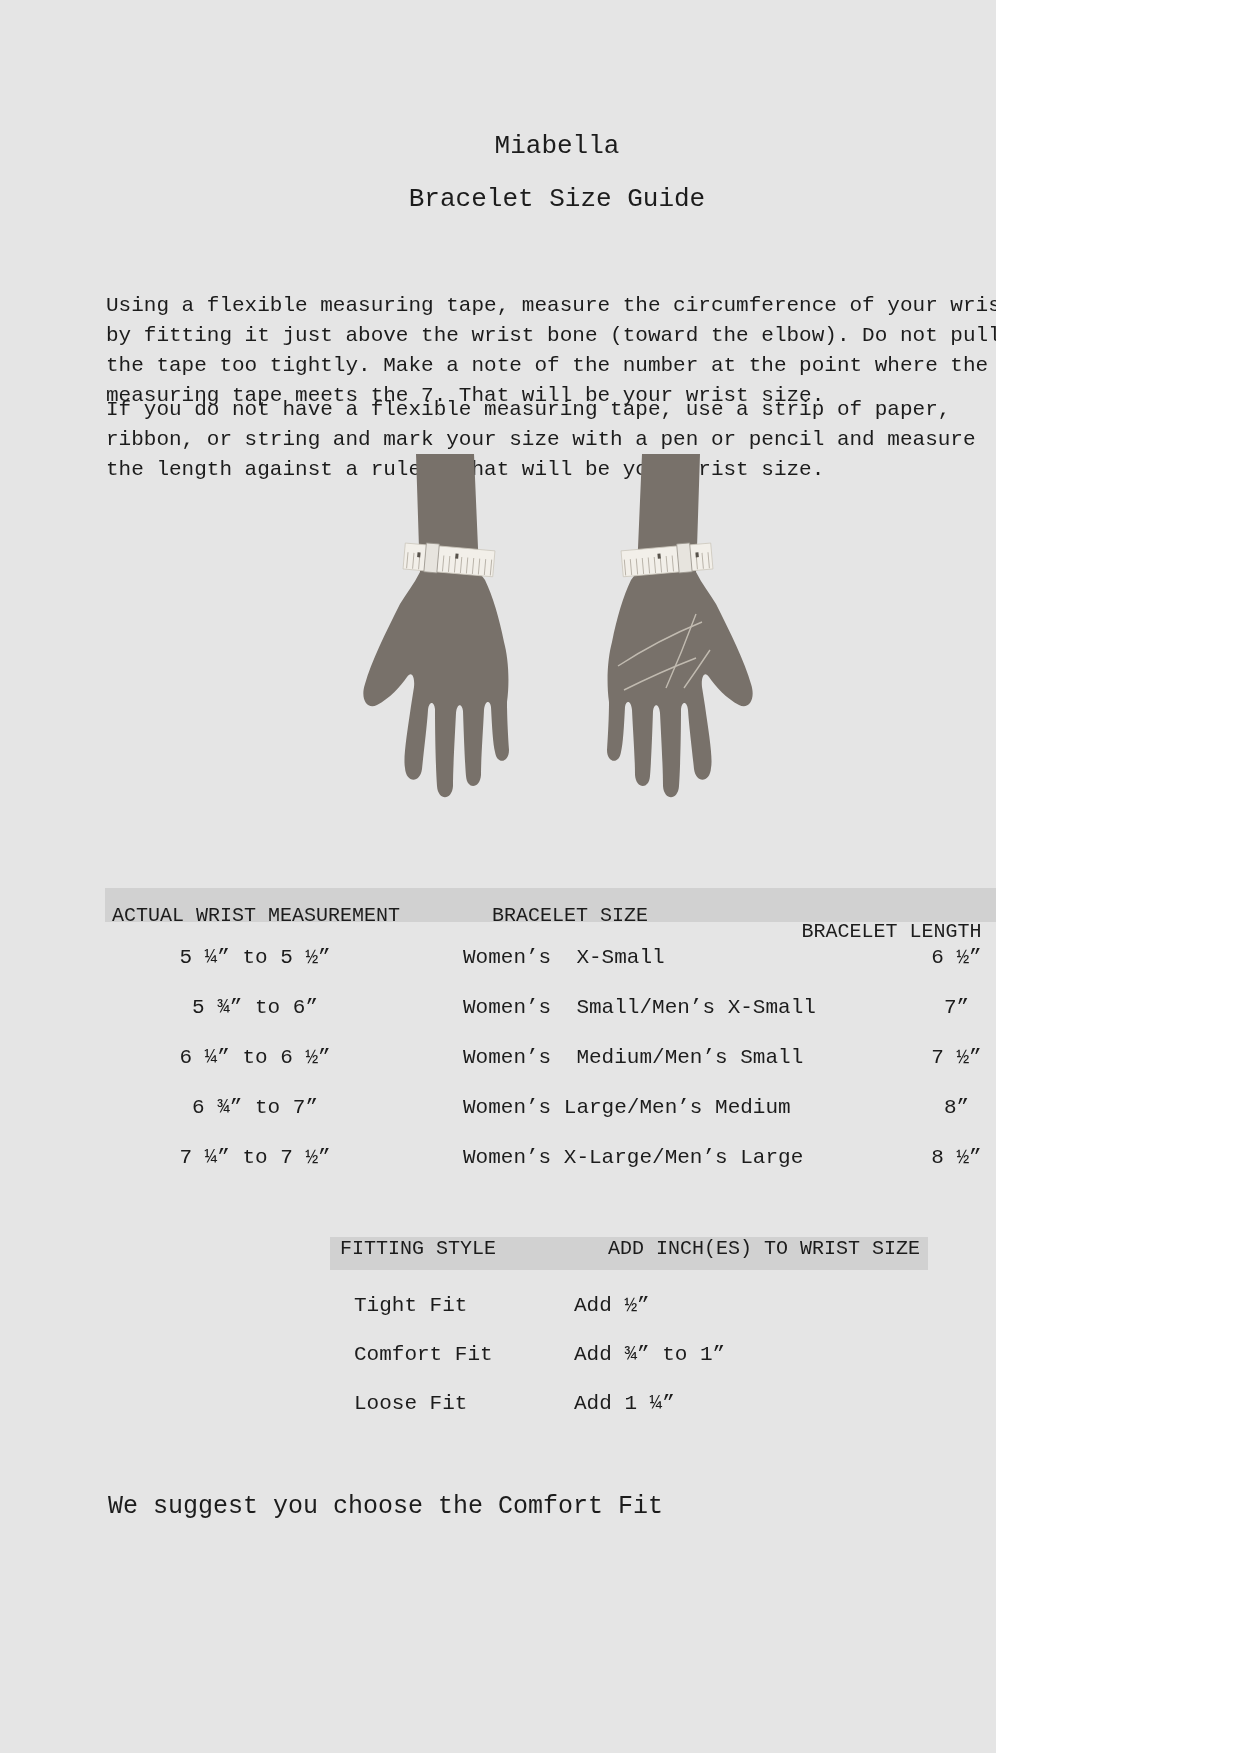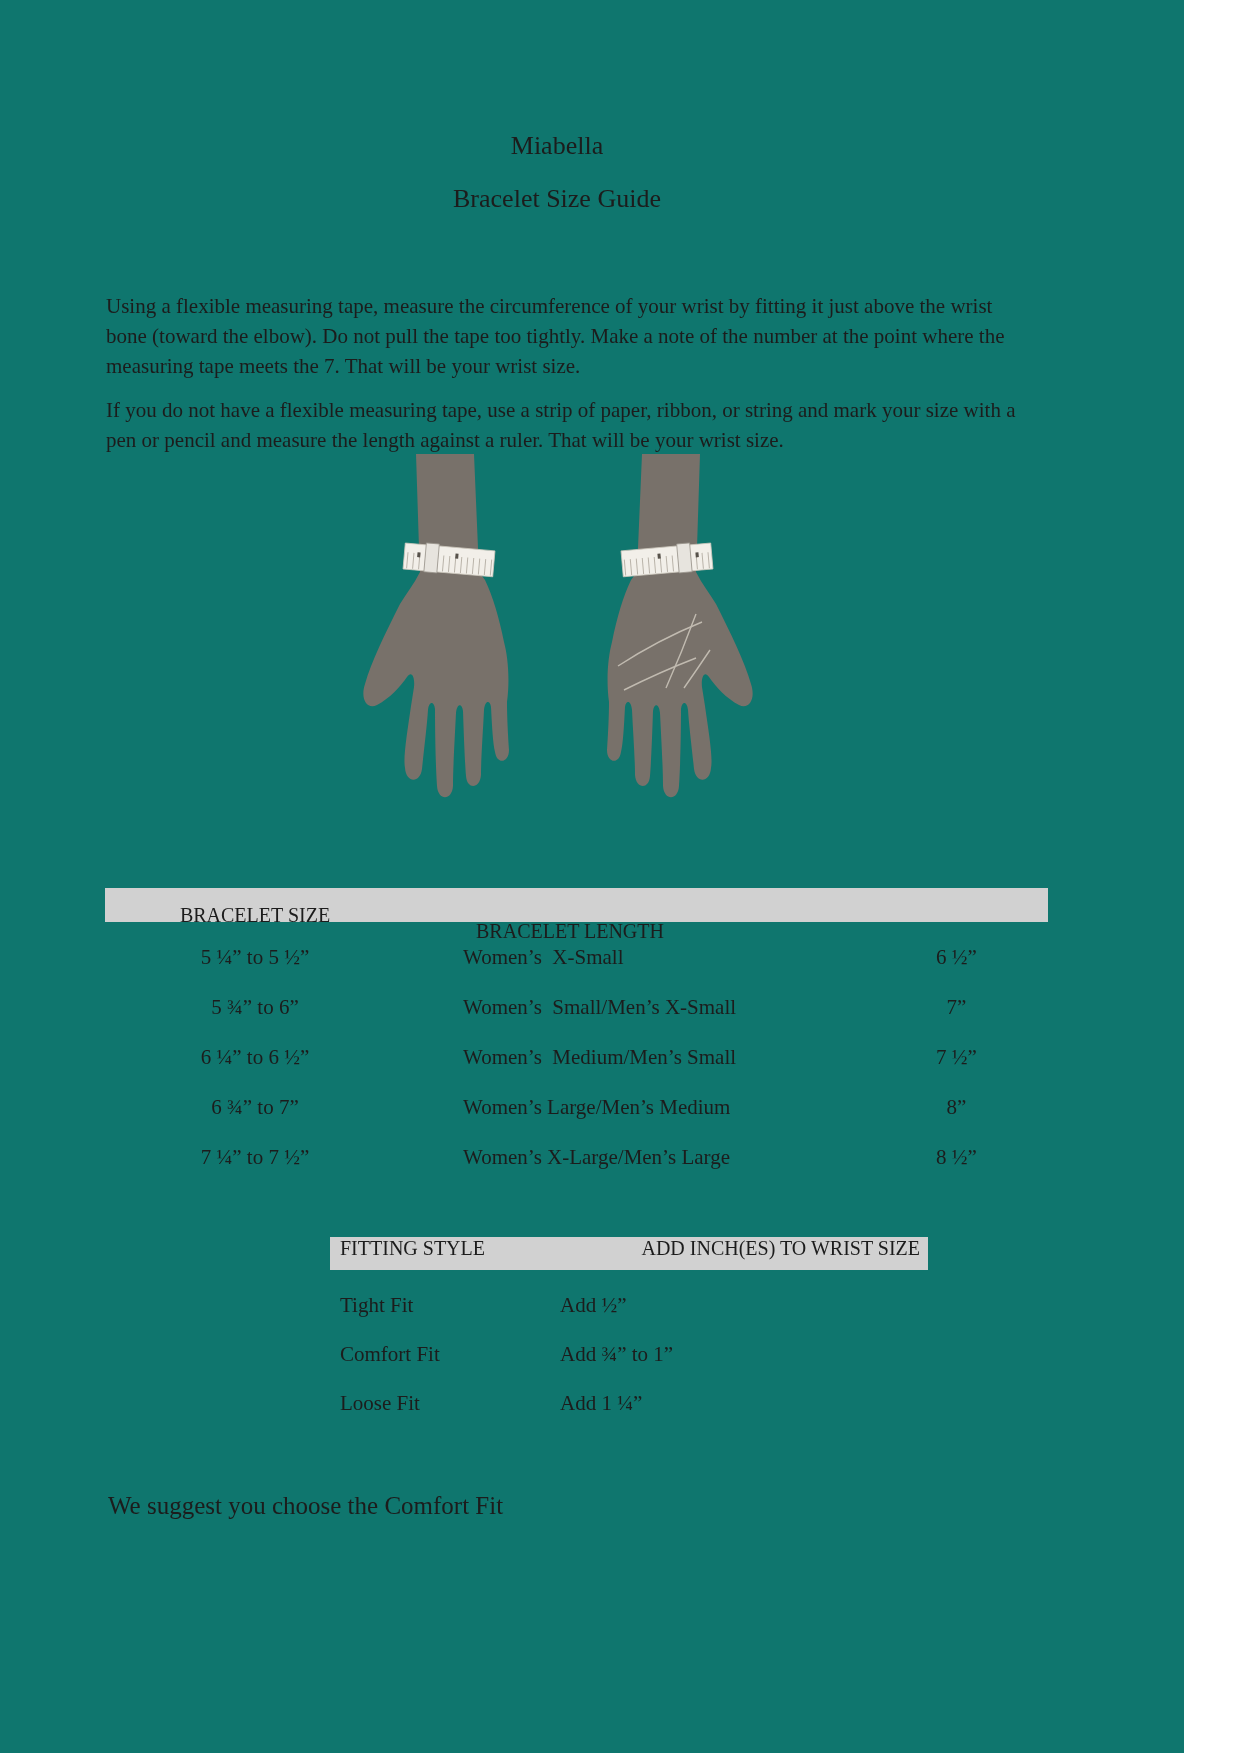--- a/index.html
+++ b/index.html
@@ -1,18 +1,18 @@
 <!DOCTYPE html>
 <html><head>
 <meta charset="utf-8">
 <style>
   html,body { margin:0; padding:0; background:#ffffff; }
   .page {
-    position:relative; width:1184px; height:1753px; background:#0f766e;
-    font-family:Liberation Serif, serif; color:#1c1c1c; overflow:hidden;
+    position:relative; width:996px; height:1753px; background:#e5e5e5;
+    font-family:Liberation Mono, monospace; color:#1c1c1c; overflow:hidden;
   }
   .abs { position:absolute; }
   .title { left:0; width:1114px; text-align:center; font-size:26px; }
   .para  { left:106px; width:914px; font-size:21px; line-height:30px; }
 
   
   .t1-head {
     left:105px; top:888px; width:943px; height:34px; background:#d1d1d1;
     display:grid; grid-template-columns:300px 330px 313px; align-items:center;
     font-size:20px;
@@ -28,21 +28,21 @@
   .t1-row .c1 { text-align:center; }
   .t1-row .c2 { padding-left:58px; white-space:pre-wrap; }
   .t1-row .c3 { text-align:center; }
 
   
   .t2-head {
     left:330px; top:1237px; width:598px; height:33px; background:#d1d1d1;
     display:flex; justify-content:space-between; align-items:flex-start;
     font-size:20px; padding:0 8px 0 10px; box-sizing:border-box;
   }
-  .t2-rows { left:330px; top:1281px; width:598px; }
+  .t2-rows { left:344px; top:1281px; width:598px; }
   .t2-row {
     display:grid; grid-template-columns:230px auto; height:49px;
     align-items:center; font-size:21px;
   }
   .t2-row .c1 { padding-left:10px; }
 
   .footer { left:108px; top:1492px; font-size:25px; }
 </style>
 </head>
 <body>
@@ -101,20 +101,21 @@
     <use href="#hand"></use>
     <g stroke="#c9c3b8" stroke-width="1.4" fill="none" opacity="0.9">
       <path d="M260,214 Q300,188 344,170"></path>
       <path d="M266,238 Q302,220 338,206"></path>
       <path d="M338,162 Q324,200 308,236"></path>
       <path d="M352,198 Q340,216 326,236"></path>
     </g>
   </svg>
 
   <div class="abs t1-head">
+    <div class="h1">ACTUAL WRIST MEASUREMENT</div>
     <div class="h2">BRACELET SIZE</div>
     <div class="h3">BRACELET LENGTH</div>
   </div>
 
   <div class="abs t1-rows">
     <div class="t1-row">
       <div class="c1">5 ¼” to 5 ½”</div>
       <div class="c2">Women’s&nbsp; X-Small</div>
       <div class="c3">6 ½”</div>
     </div>

